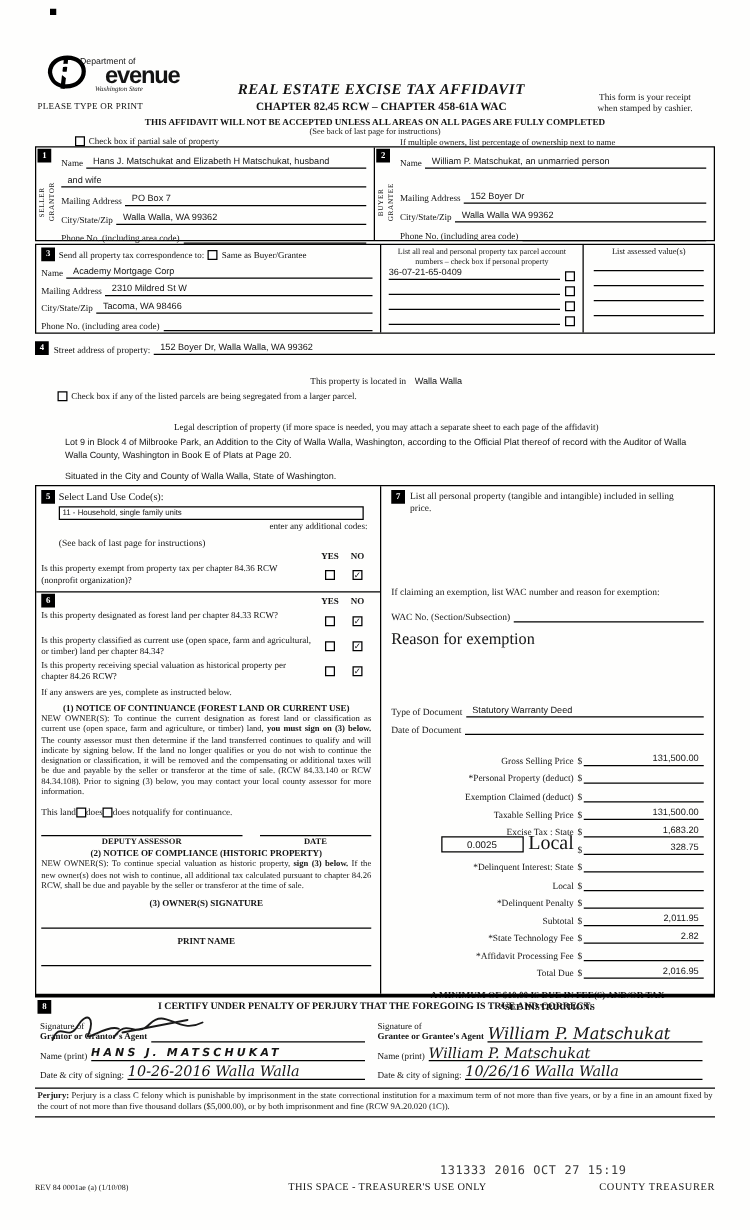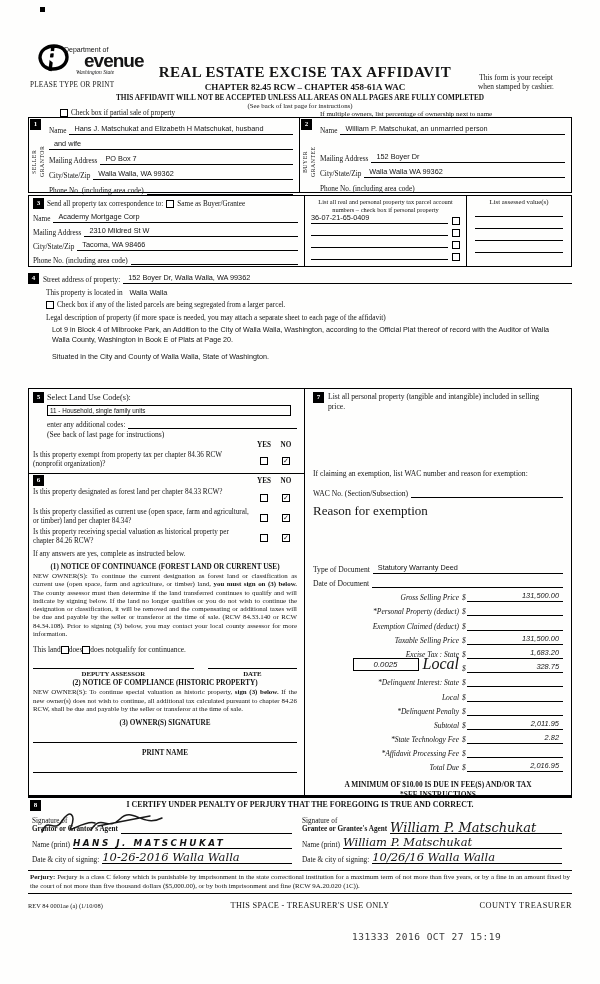--- a/index.html
+++ b/index.html
@@ -22,21 +22,21 @@
   
   .hdr-logo { left:36px; top:44px; width:120px; }
   .logo-row { display:flex; align-items:flex-start; }
   .logo-glyph { width:34px; height:28px; flex:none; }
   .logo-txt { margin-left:-6px; }
   .dept-of { font-size:7px; font-family:"Liberation Sans",sans-serif; margin-top:2px; }
   .revenue { font-size:19px; font-weight:bold; font-family:"Liberation Sans",sans-serif; letter-spacing:-1px; line-height:16px;margin-left:20px; }
   .state-script { font-size:5.5px; font-style:italic; margin-left:12px; }
   .please-type { left:30px; top:81px; font-size:7.2px; letter-spacing:0.2px; }
   .hdr-title { left:150px; top:64px; width:310px; text-align:center; }
-  .hdr-title .t1 { font-size:15px; font-weight:bold; letter-spacing:0.4px; }
+  .hdr-title .t1 { font-size:12px; font-weight:bold; letter-spacing:0.4px;font-style:italic; }
   .hdr-title .t2 { font-size:9px; font-weight:bold; margin-top:1px; }
   .receipt-note { left:456px; top:73px; width:120px; font-size:7.4px; text-align:center; line-height:9px; }
   .accept-note { left:0; top:93px; width:600px; text-align:center; font-size:7.3px; font-weight:bold; }
   .see-back { left:0; top:102px; width:600px; text-align:center; font-size:6.8px; }
   .partial-row { left:60px; top:109px; font-size:7.2px; display:flex; align-items:center; gap:3px; }
   .multi-owners { left:320px; top:110px; font-size:7px; }
 
   
   .parties { left:28px; top:117px; width:544px; height:76px; border:1.5px solid #000; display:flex; }
   .party { position:relative; width:50%; padding:2px 6px 2px 20px; }
@@ -55,31 +55,31 @@
   .sec3-mid .hd { font-size:6.4px; text-align:center; line-height:7.5px; }
   .parcel-row { display:flex; align-items:flex-end; gap:4px; height:12px; }
   .parcel-row .fl { margin-bottom:1px; }
   .sec3-right { flex:1; padding:2px 8px; display:flex; flex-direction:column; }
   .sec3-right .hd { font-size:6.8px; text-align:center; }
   .sec3-right .fl { flex:none; height:12px; }
 
   
   .sec4 { left:28px; top:269px; width:544px; }
   .sec4 .street { height:15px; }
-  .sec4 .plain { font-size:7.3px; margin-top:4px; margin-left:18px; }
+  .sec4 .plain { font-size:7.3px; margin-top:16px; margin-left:18px;text-align:center; }
   .sec4 .chkrow { display:flex; align-items:center; gap:3px; margin-top:4px; margin-left:18px; font-size:7.2px; }
   .legal-val { font-family:"Liberation Sans",sans-serif; font-size:7.2px; margin:3px 0 0 24px; width:505px; line-height:9.5px; }
 
   
   .main { left:28px; top:388px; width:544px; height:408px; border:1.5px solid #000; display:flex; }
   .mcol-l { width:276px; border-right:1px solid #000; padding:3px 7px 3px 4px; position:relative; }
   .mcol-r { flex:1; padding:3px 8px 3px 8px; position:relative; }
   .sel-row { display:flex; align-items:center; gap:3px; font-size:8.2px; }
   .landuse-box { margin:2px 0 0 14px; width:244px; border:1px solid #000; font-family:"Liberation Sans",sans-serif; font-size:6.3px; padding:1px 2px; height:11px; }
-  .add-codes { margin-left:14px; height:13px; }
+  .add-codes { margin-left:14px; height:13px;flex-direction:column; }
   .sb { margin-left:14px; font-size:7.6px; margin-top:1px; }
   .yn-head { display:flex; justify-content:flex-end; font-size:7.2px; font-weight:bold; margin-top:2px; }
   .yn-head span { width:22px; text-align:center; }
   .qrow { display:flex; margin-top:2px; }
   .qrow .q { flex:1; font-size:7.2px; line-height:8.8px; padding-right:4px; }
   .qrow .c { width:22px; text-align:center; }
   .sec6-div { border-top:1.8px solid #000; margin:4px -7px 0 -4px; }
   .sec6-head { display:flex; align-items:center; margin-top:1px; }
   .sec6-head .sp { flex:1; }
   .sec6-head span.ynh { width:22px; text-align:center; font-size:7.2px; font-weight:bold; }
@@ -94,21 +94,21 @@
   .sigline { border-bottom:1px solid #000; height:14px; margin-top:2px; }
 
   
   .s7-head { display:flex; gap:4px; }
   .s7-head .txt { font-size:7.6px; line-height:9.5px; width:230px; }
   .exemption-note { font-size:7.6px; margin-top:58px; }
   .wac-row { height:16px; margin-top:4px; }
   .reason { font-size:13px; margin-top:5px; }
   .type-row { height:15px; margin-top:40px; }
   .date-row { height:14px; }
-  .fee-table { margin-top:0;font-style:italic; }
+  .fee-table { margin-top:11px; }
   .fee-row { display:flex; align-items:flex-end; height:14.2px; }
   .fee-lbl { width:146px; text-align:right; font-size:7.5px; white-space:nowrap; }
   .fee-d { font-size:7.5px; padding:0 1px 0 3px; }
   .fee-fl { flex:1; border-bottom:1px solid #000; min-height:10px; line-height:10px; text-align:right; }
   .fee-v { font-family:"Liberation Sans",sans-serif; font-size:7.4px; padding-right:4px;text-align:center; }
   .rate-box { border:1.2px solid #000; width:66px; height:13px; text-align:center; font-family:"Liberation Sans",sans-serif; font-size:7.8px; line-height:12px; margin-right:4px; }
   .loc-row .fee-lbl-wrap { width:146px; display:flex; align-items:center; justify-content:flex-end; }
   .min-note { text-align:center; font-weight:bold; font-size:7.4px; margin-top:8px; line-height:9.5px; }
 
   
@@ -124,21 +124,21 @@
   .hw { font-family:"DejaVu Serif",serif; font-style:italic; font-size:11.5px; white-space:nowrap; line-height:11px; }
   .hw-big { font-size:13px; transform:rotate(-1.5deg); transform-origin:left bottom; }
   .hw-caps { font-family:"DejaVu Sans",sans-serif; font-style:italic; font-weight:bold; font-size:8.8px; letter-spacing:2.5px; line-height:10px; }
   .scrawl { position:absolute; left:6px; bottom:-2px; }
 
   
   .perjury { left:28px; top:870px; width:544px; border-top:1px solid #000; border-bottom:1.8px solid #000; padding:2px 2px 3px 2px; font-size:6.9px; line-height:8.6px; text-align:justify; }
   .footrow { left:28px; top:901px; width:544px; display:flex; align-items:baseline; }
   .rev { font-size:6.4px; width:150px; }
   .treas { flex:1; text-align:center; font-size:8.3px; letter-spacing:0.3px; }
-  .county { width:130px; text-align:right; font-size:8.3px; letter-spacing:0.5px; }
+  .county { width:130px; text-align:right; font-size:8.3px; letter-spacing:0.5px;margin-top:44px; }
   .stamp { left:352px; top:931px; font-family:"DejaVu Sans Mono",monospace; font-size:9.5px; color:#3a3a3a; letter-spacing:0.5px; }
 </style>
 </head>
 <body>
 
 <div class="page">
 
   <div class="abs corner-mark"></div>
 
   <div class="abs hdr-logo">

